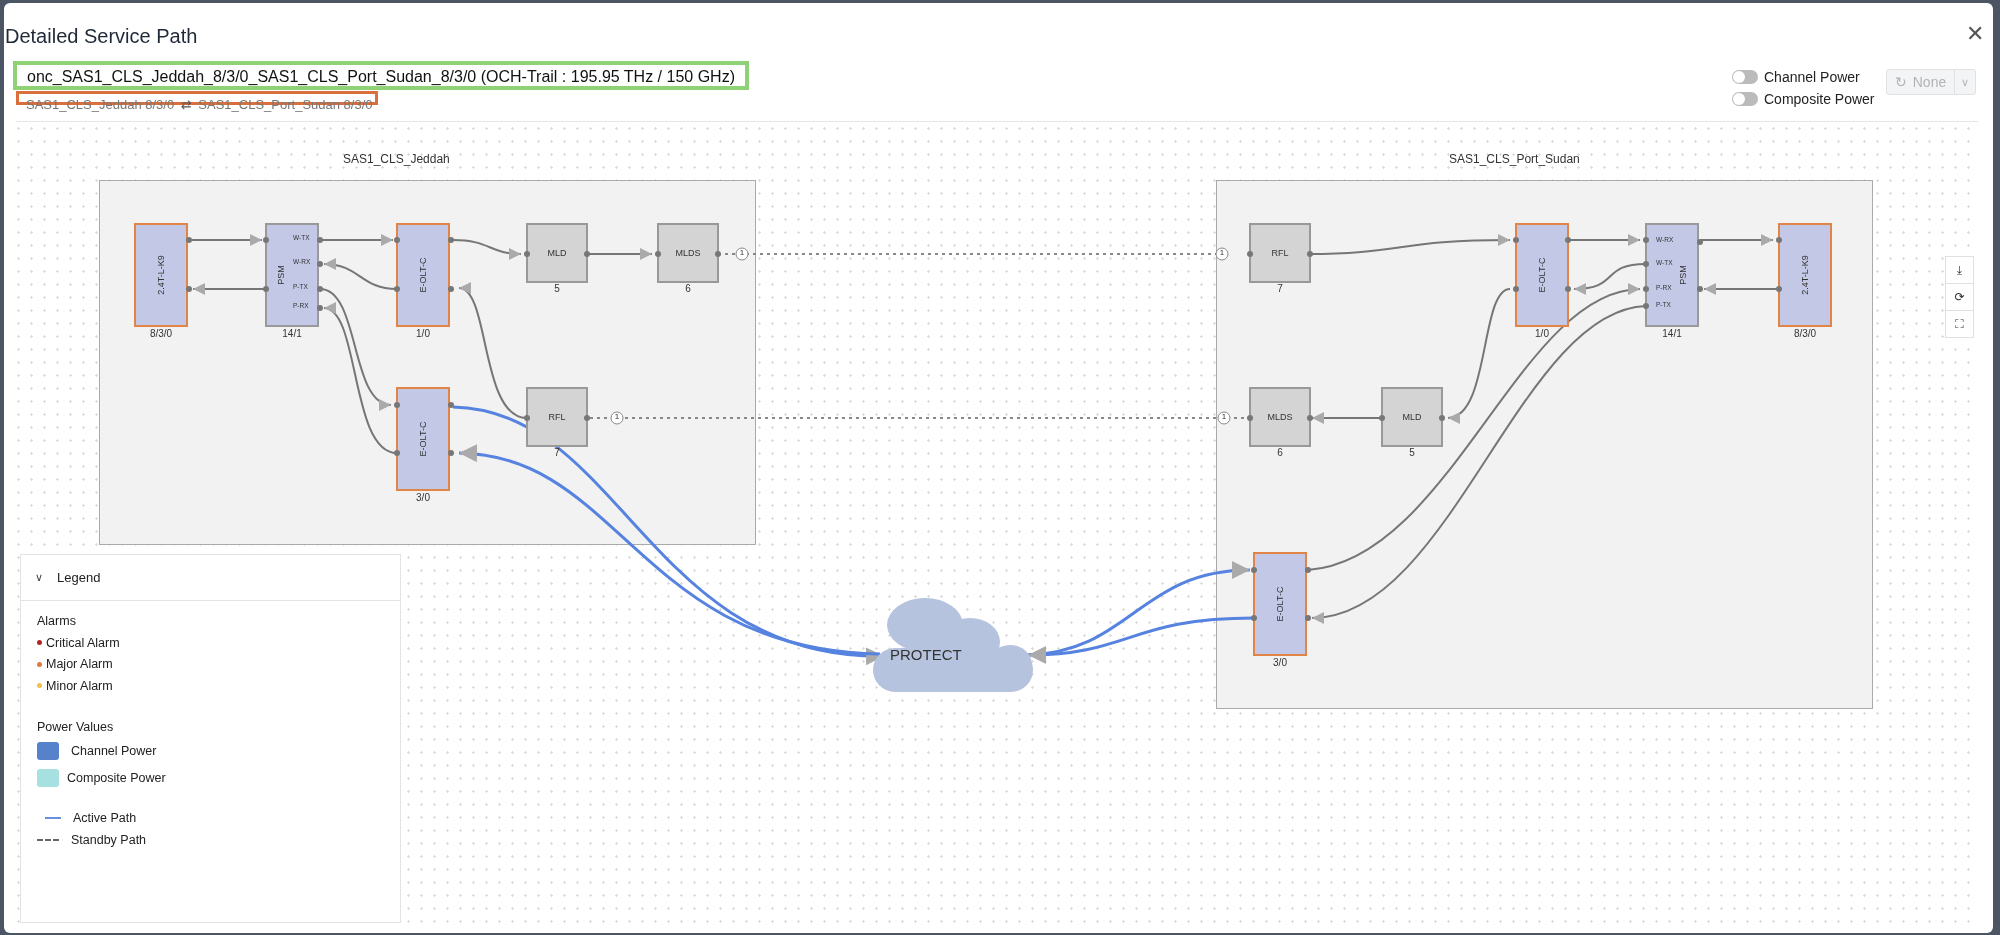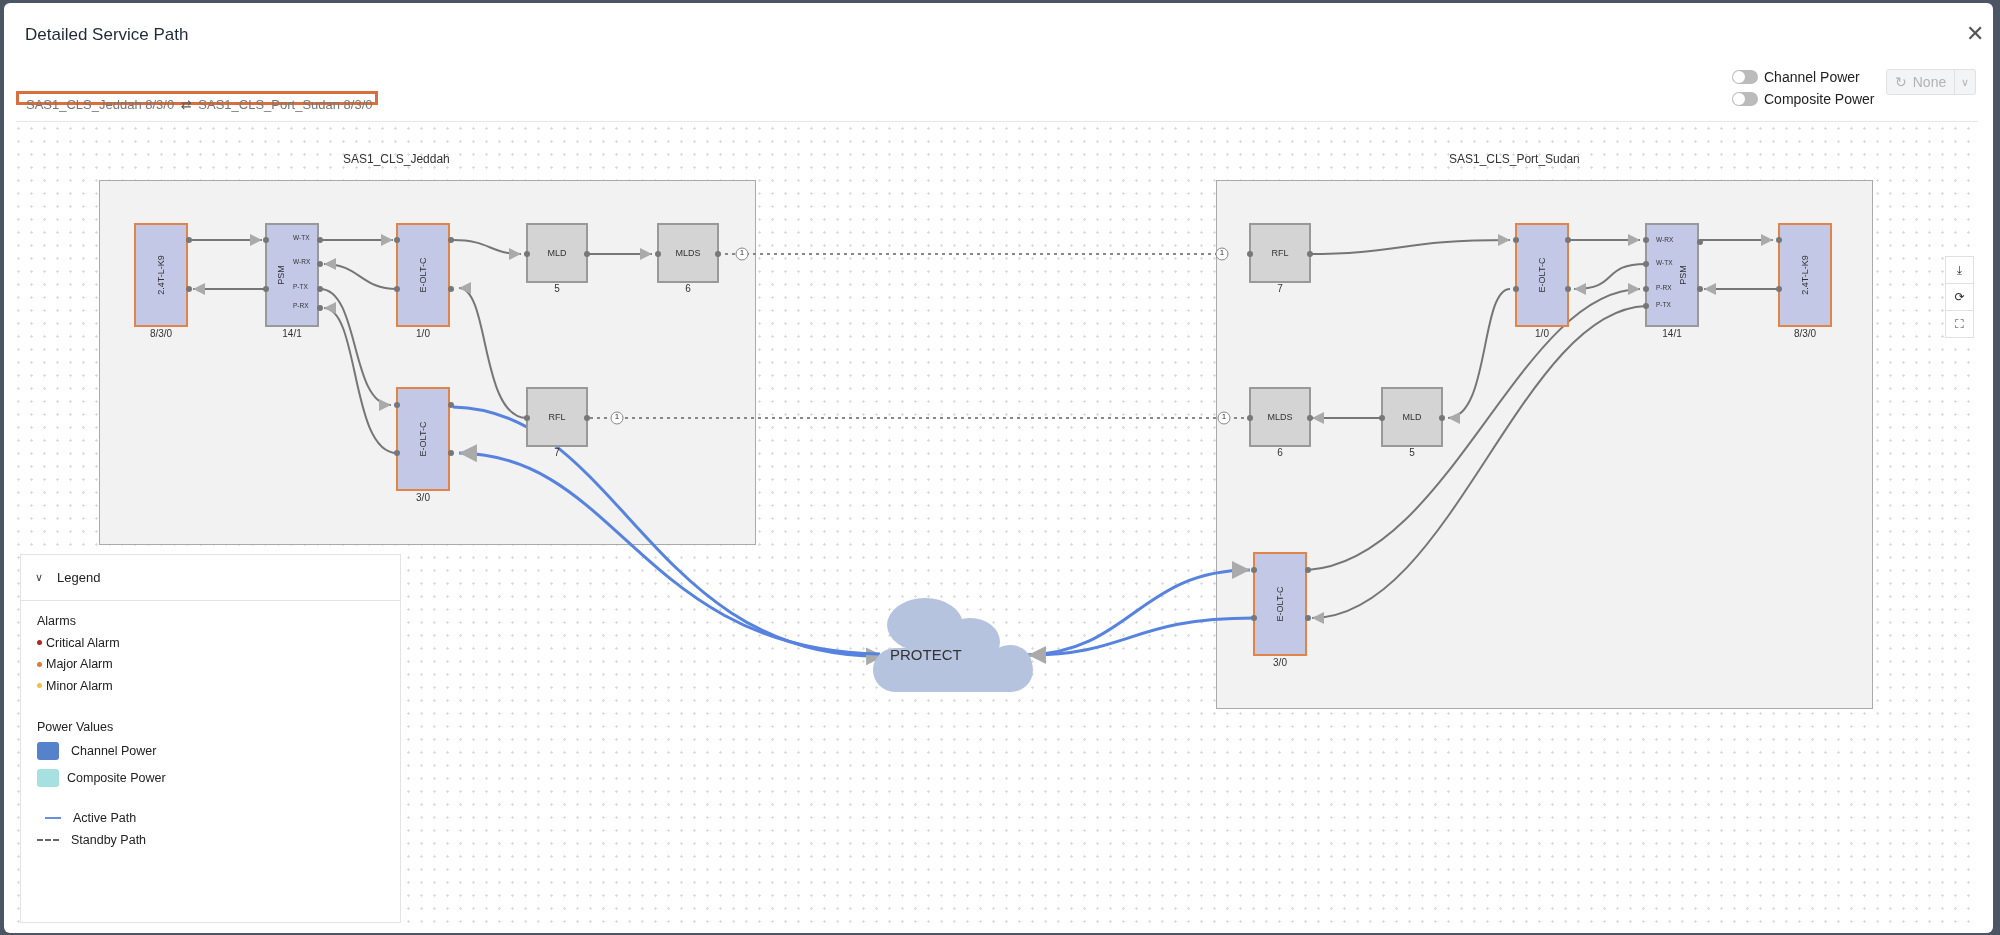--- a/index.html
+++ b/index.html
@@ -1,18 +1,18 @@
 <!DOCTYPE html>
 <html><head>
 <meta charset="utf-8">
 <style>
   html,body{margin:0;padding:0;}
   body{width:2000px;height:935px;background:#4b5563;font-family:"Liberation Sans",sans-serif;overflow:hidden;position:relative;}
   .modal{position:absolute;left:4px;top:3px;width:1989px;height:930px;background:#fff;border-radius:6px;overflow:hidden;}
-  .title{position:absolute;left:21px;top:22px;font-size:17px;color:#1f2937;}
+  .title{position:absolute;left:1px;top:22px;font-size:20px;color:#1f2937;}
   .close{position:absolute;left:1962px;top:18px;font-size:22px;color:#555;cursor:pointer;}
   .svc-name{position:absolute;left:9px;top:58px;width:736px;height:29px;border:4px solid #8fd175;box-sizing:border-box;font-size:16px;color:#111;padding:3px 0 0 10px;white-space:nowrap;}
   .svc-ends{position:absolute;left:12px;top:88px;width:362px;height:14px;border:3px solid #d86f3c;box-sizing:border-box;font-size:13px;color:#777;padding:3px 0 0 7px;white-space:nowrap;}
   .hr{position:absolute;left:12px;top:118px;width:1962px;height:1px;background:#e5e7eb;}
   .toggle-row{position:absolute;display:flex;align-items:center;gap:6px;font-size:14px;color:#222;}
   .toggle{width:26px;height:14px;border-radius:8px;background:#bbb;position:relative;}
   .toggle::after{content:"";position:absolute;left:1px;top:1px;width:12px;height:12px;border-radius:50%;background:#fff;}
   .none-btn{position:absolute;left:1882px;top:66px;width:88px;height:24px;border:1px solid #e1e1e1;border-radius:3px;background:#f3f4f6;display:flex;color:#b3b3b3;font-size:14px;}
   .none-btn .main{flex:1;display:flex;align-items:center;gap:6px;padding-left:8px;border-right:1px solid #e1e1e1;}
   .none-btn .dd{width:20px;display:flex;align-items:center;justify-content:center;font-size:11px;}
@@ -35,20 +35,21 @@
   .sw.est::after{content:"";position:absolute;right:-3px;top:-3px;width:5px;height:5px;border-radius:50%;background:#4a6ff0;}
   .line-sw{width:22px;height:0;margin-right:12px;}
 </style>
 </head>
 <body>
 
 <div class="modal">
   <div class="title">Detailed Service Path</div>
   <div class="close">✕</div>
 
+  <div class="svc-name">onc_SAS1_CLS_Jeddah_8/3/0_SAS1_CLS_Port_Sudan_8/3/0 (OCH-Trail : 195.95 THz / 150 GHz)</div>
   <div class="svc-ends">
     <span>SAS1_CLS_Jeddah 8/3/0</span>
     <span style="color:#555;margin:0 3px;">⇄</span>
     <span>SAS1_CLS_Port_Sudan 8/3/0</span>
   </div>
 
   <div class="toggle-row" style="left:1728px;top:66px;">
     <div class="toggle"></div>
     <span>Channel Power</span>
   </div>

